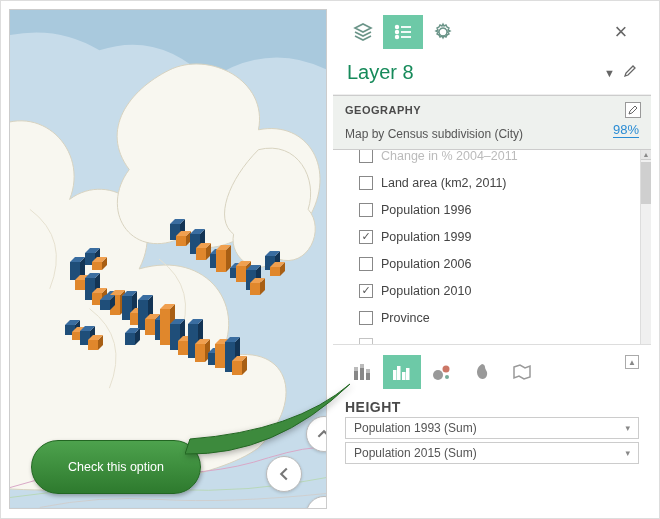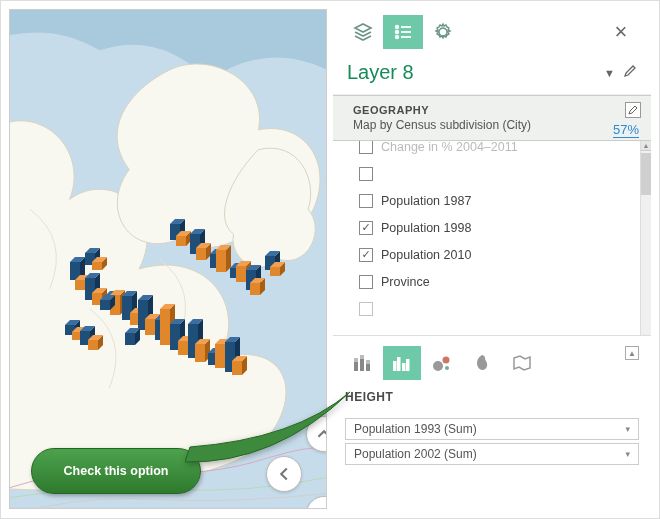--- a/index.html
+++ b/index.html
@@ -31,50 +31,50 @@
   .panel { flex: 1; height: 500px; display: flex; flex-direction: column; position: relative; }
   .toolbar { display: flex; align-items: center; padding: 6px 10px; gap: 0; }
   .tbtn { width: 40px; height: 34px; display: flex; align-items: center; justify-content: center; color: #5f7b72; cursor: pointer; font-size: 18px; }
   .tbtn.active { background: #6dc9a7; color: #fff; }
   .tbtn.close { margin-left: auto; font-size: 22px; color: #666; cursor: pointer; }
   
   .layer-row { display: flex; align-items: center; padding: 6px 14px 10px; color: #168a5a; font-size: 20px; gap: 8px; border-bottom: 1px solid #eee;}
   .layer-row .arrow { font-size: 11px; color: #666; margin-left: auto; cursor: pointer; }
   .layer-row .pencil { font-size: 14px; color: #666; cursor: pointer; }
   
-  .geo-block { background: #eef1ee; border-top: 1px solid #ccc; border-bottom: 1px solid #ccc; padding: 8px 20px; position: relative; }
+  .geo-block { background: #eef1ee; border-top: 1px solid #ccc; border-bottom: 1px solid #ccc; padding: 8px 12px; position: relative; }
   .geo-title { font-weight: 700; font-size: 11px; color: #4a4a4a; letter-spacing: 0.5px; }
-  .geo-sub { font-size: 12px; color: #555; margin-top: 2px; max-width: 200px; }
+  .geo-sub { font-size: 12px; color: #555; margin-top: 11px; max-width: 200px; }
   .geo-pct { position: absolute; right: 12px; top: 26px; color: #2a8cd4; font-size: 13px; border-bottom: 1px solid #2a8cd4; cursor: pointer; }
   .geo-edit { position: absolute; right: 10px; top: 6px; width: 16px; height: 16px; border: 1px solid #999; display: flex; align-items: center; justify-content: center; font-size: 10px; color: #666; cursor: pointer; background: #fff; }
   
   .field-list { flex: none; height: 195px; overflow: hidden; position: relative; padding: 4px 0 4px 26px; background: #fff; border-bottom: 1px solid #ddd;}
   .scroll-edge { position: absolute; right: 0; top: 0; bottom: 0; width: 11px; background: #f0f0f0; border-left: 1px solid #ddd; }
   .scroll-edge .up-box, .scroll-edge .thumb { background: #cfcfcf; position: absolute; }
   .scroll-edge .up-box { top: 0; left: 0; right: 0; height: 10px; background: #e6e6e6; border-bottom:1px solid #ccc; font-size:7px; text-align:center; color:#888; line-height:10px;}
   .scroll-edge .thumb { top: 12px; left: 0; right: 0; height: 42px; }
   .field-item { display: flex; align-items: center; gap: 8px; height: 27px; font-size: 12.5px; color: #444; }
   .chk { width: 14px; height: 14px; border: 1px solid #888; display: inline-flex; align-items: center; justify-content: center; font-size: 11px; color: #555; background: #fff; cursor:pointer;}
   .chk.checked::after { content: "✓"; }
   .field-item.cut { color: #bbb; }
   
   .viz-row { display: flex; align-items: center; gap: 2px; padding: 10px 10px 6px; position: relative; }
   .vbtn { width: 38px; height: 34px; display:flex; align-items:center; justify-content:center; cursor:pointer; color:#777; }
   .vbtn.active { background: #6dc9a7; color:#fff; }
   .vbtn svg { width: 22px; height: 22px; }
   .vrow-collapse { position:absolute; right:12px; top:10px; width:14px; height:14px; border:1px solid #aaa; font-size:8px; color:#888; display:flex; align-items:center; justify-content:center; cursor:pointer; }
   
   .height-block { padding: 4px 12px 8px; }
-  .height-title { font-weight: 700; font-size: 12px; color: #4a4a4a; letter-spacing: 0.5px; margin-bottom: 14px;}
+  .height-title { font-weight: 700; font-size: 14px; color: #4a4a4a; letter-spacing: 0.5px; margin-bottom: 2px;}
   .hsel { border: 1px solid #ccc; height: 22px; display:flex; align-items:center; padding: 0 8px; font-size: 12px; color: #555; margin-bottom: 3px; position:relative; cursor:pointer; background:#fff;}
   .hsel::after { content:"▾"; position:absolute; right:8px; font-size:9px; color:#888;}
   
   
   .callout { position: absolute; left: 30px; bottom: 24px; z-index: 50; }
-  .callout-bubble { background: #3d8a3d; background: linear-gradient(#4da24d, #2e7a2e); color: #fff; width: 170px; height: 46px; border-radius: 27px / 27px; display: flex; align-items:center; justify-content:center; font-size: 12.5px; box-shadow: 1px 2px 4px rgba(0,0,0,0.3); border:1px solid #226622;font-weight:bold;}
+  .callout-bubble { background: #3d8a3d; background: linear-gradient(#4da24d, #2e7a2e); color: #fff; width: 170px; height: 54px; border-radius: 27px / 27px; display: flex; align-items:center; justify-content:center; font-size: 12.5px; box-shadow: 1px 2px 4px rgba(0,0,0,0.3); border:1px solid #226622;}
   .callout-tail { position:absolute; right: -164px; top: -64px; }
   .callout-tail svg { filter: drop-shadow(1px 2px 3px rgba(0,0,0,0.3)); }
 </style>
 </head>
 <body>
 
 <div class="frame">
 
   <div class="map-pane">
     <svg class="map-svg" viewBox="0 0 318 500">
@@ -352,43 +352,48 @@
       <span class="pencil">
         <svg width="14" height="14" viewBox="0 0 14 14">
             <path d="M2 12 L3 9 L10 2 L12 4 L5 11 Z" fill="none" stroke="#666" stroke-width="1.3"></path>
           </svg>
       </span>
     </div>
 
     <div class="geo-block">
       <div class="geo-title">GEOGRAPHY</div>
       <div class="geo-sub">Map by Census subdivision (City)</div>
-      <a class="geo-pct">57%</a>
+      <a class="geo-pct">98%</a>
       <div class="geo-edit">
         <svg width="10" height="10" viewBox="0 0 10 10">
             <path d="M1 9 L2 6 L7 1 L9 3 L4 8 Z" fill="none" stroke="#666" stroke-width="1"></path>
           </svg>
       </div>
     </div>
 
     <div class="field-list">
       <div class="field-item cut" style="margin-top:-12px;">
         <span class="chk"></span>
         <span>Change in % 2004–2011</span>
       </div>
       <div class="field-item">
         <span class="chk"></span>
-      </div>
-      <div class="field-item">
-        <span class="chk"></span>
-        <span>Population 1987</span>
+        <span>Land area (km2, 2011)</span>
+      </div>
+      <div class="field-item">
+        <span class="chk"></span>
+        <span>Population 1996</span>
       </div>
       <div class="field-item">
         <span class="chk checked"></span>
-        <span>Population 1998</span>
+        <span>Population 1999</span>
+      </div>
+      <div class="field-item">
+        <span class="chk"></span>
+        <span>Population 2006</span>
       </div>
       <div class="field-item">
         <span class="chk checked"></span>
         <span>Population 2010</span>
       </div>
       <div class="field-item">
         <span class="chk"></span>
         <span>Province</span>
       </div>
       <div class="field-item" style="opacity:0.5;">
@@ -442,21 +447,21 @@
       </div>
       <div class="vrow-collapse">▲</div>
     </div>
 
     <div class="height-block">
       <div class="height-title">HEIGHT</div>
       <div class="hsel">
         <span>Population 1993 (Sum)</span>
       </div>
       <div class="hsel">
-        <span>Population 2002 (Sum)</span>
+        <span>Population 2015 (Sum)</span>
       </div>
     </div>
   </div>
 
   <div class="callout">
     <div class="callout-bubble">
       <span>Check this option</span>
     </div>
     <div class="callout-tail">
       <svg width="180" height="90" viewBox="0 0 180 90">

